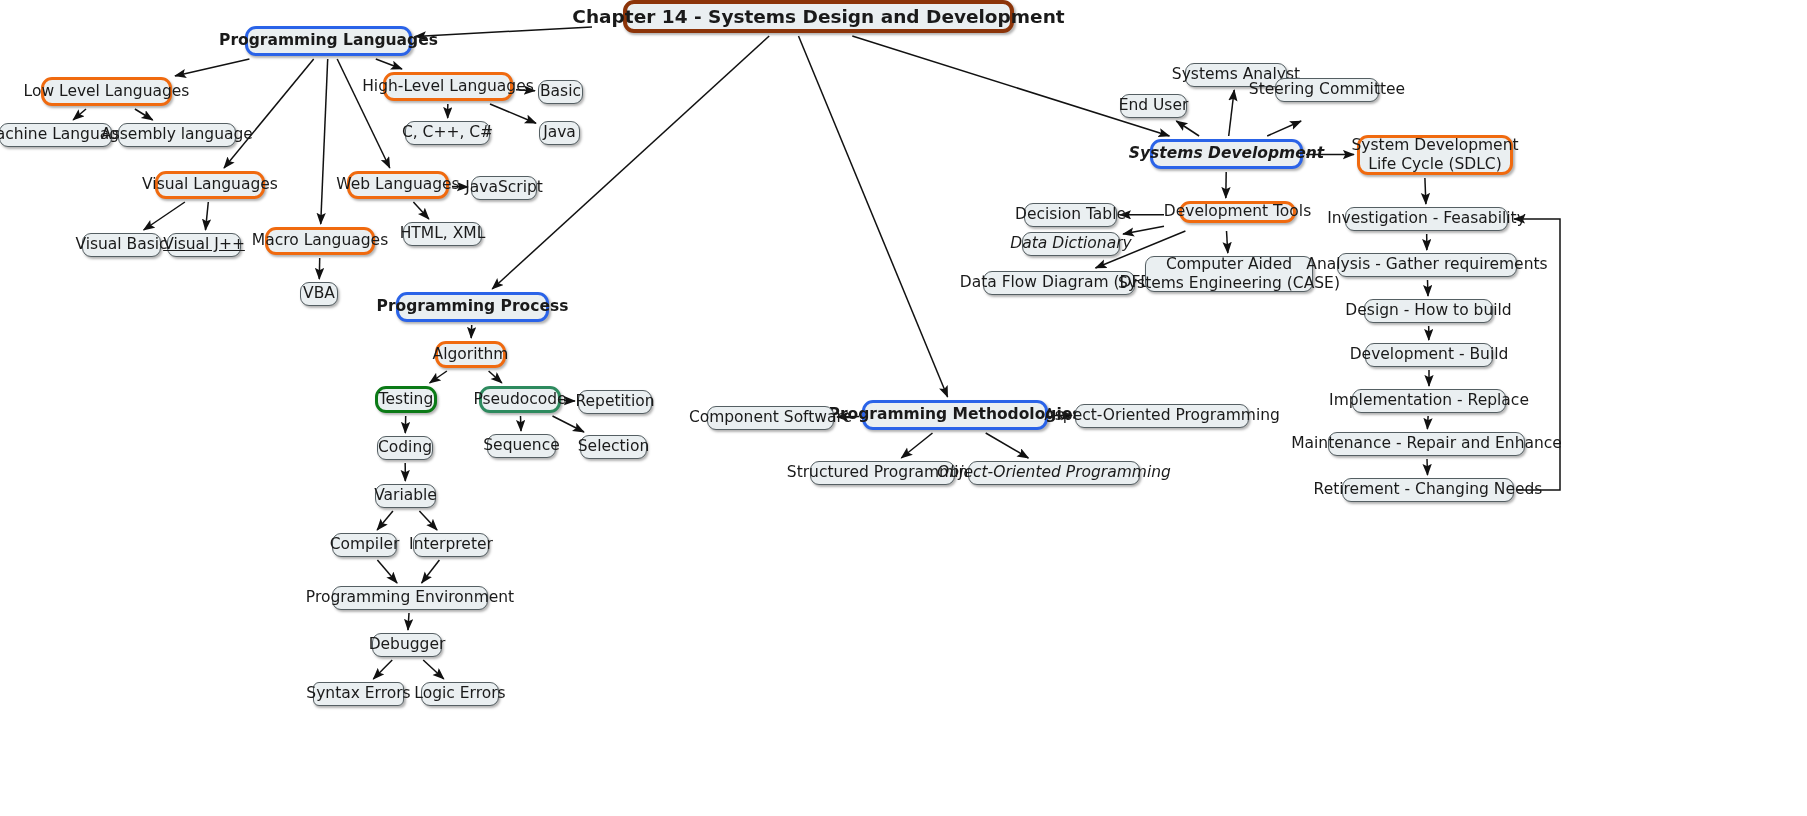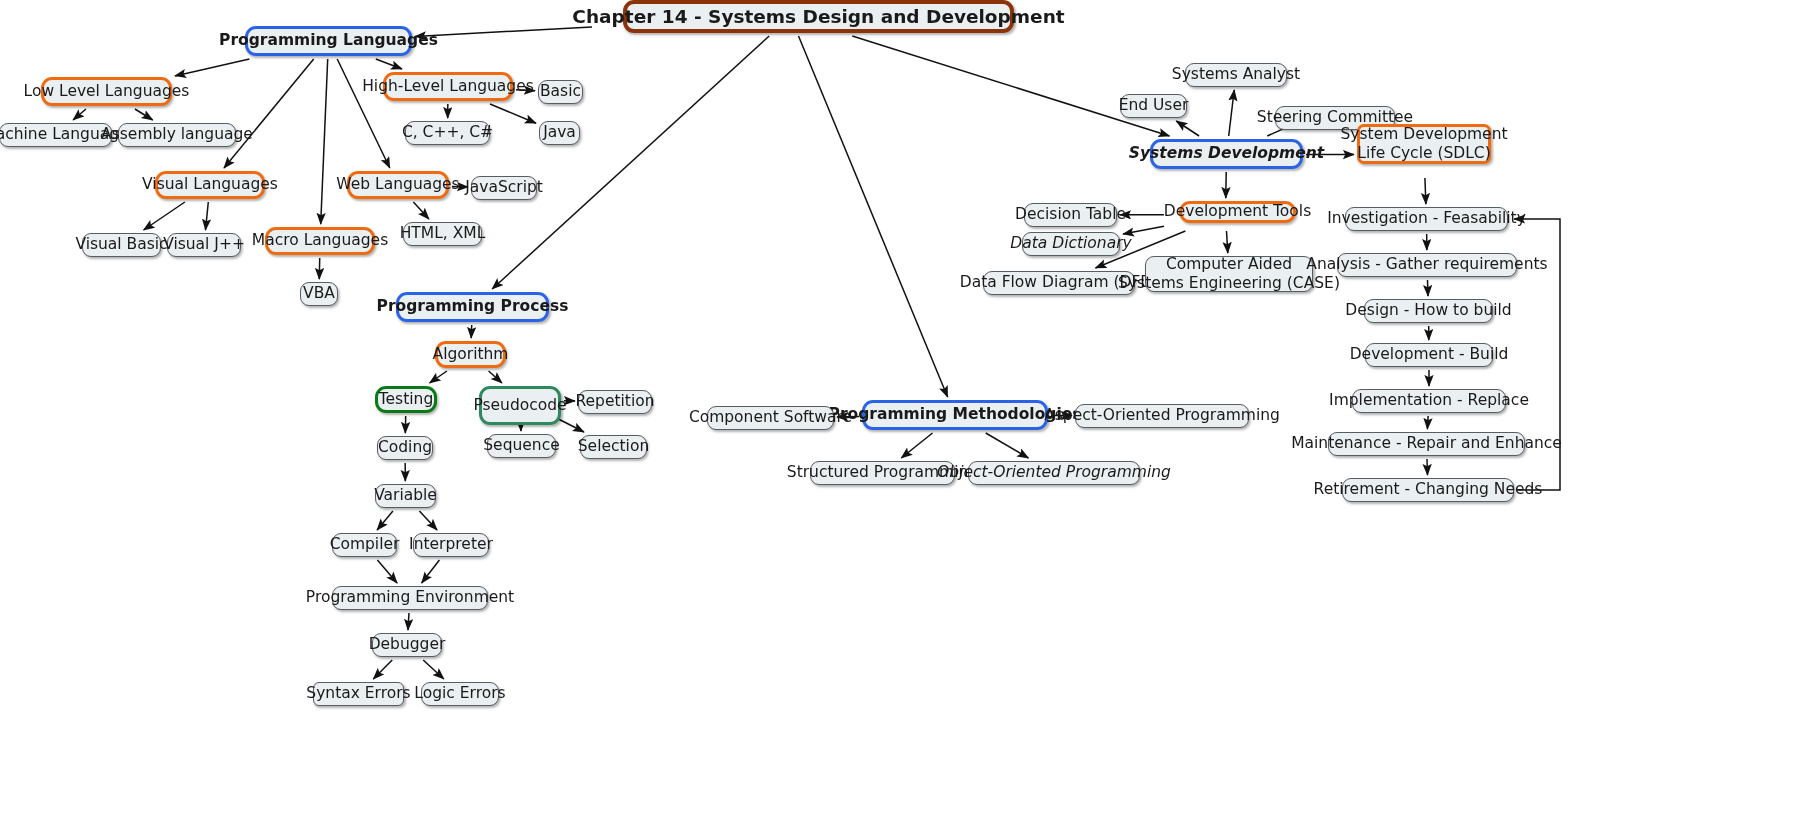--- a/index.html
+++ b/index.html
@@ -105,57 +105,57 @@
       <div class="node n-blue" style="left: 245px; top: 26px; width: 167px; height: 30px;">Programming Languages</div>
       <div class="node n-orange" style="left: 41px; top: 77px; width: 131px; height: 29px;">Low Level Languages</div>
       <div class="node n-plain" style="left: -1px; top: 123px; width: 113px; height: 24px;">Machine Language</div>
       <div class="node n-plain" style="left: 118px; top: 123px; width: 118px; height: 24px;">Assembly language</div>
       <div class="node n-orange" style="left: 383px; top: 72px; width: 130px; height: 29px;">High-Level Languages</div>
       <div class="node n-plain" style="left: 538px; top: 80px; width: 45px; height: 24px;">Basic</div>
       <div class="node n-plain" style="left: 405px; top: 121px; width: 85px; height: 24px;">C, C++, C#</div>
       <div class="node n-plain" style="left: 539px; top: 121px; width: 41px; height: 24px;">Java</div>
       <div class="node n-orange" style="left: 155px; top: 171px; width: 110px; height: 28px;">Visual Languages</div>
       <div class="node n-plain" style="left: 82px; top: 233px; width: 79px; height: 24px;">Visual Basic</div>
-      <div class="node n-plain" style="left: 167px; top: 233px; width: 74px; height: 24px;">Visual J++</div>
+      <div class="node n-plain" style="left: 167px; top: 233px; width: 74px; height: 24px; text-decoration: underline;">Visual J++</div>
       <div class="node n-orange" style="left: 265px; top: 227px; width: 110px; height: 28px;">Macro Languages</div>
       <div class="node n-plain" style="left: 300px; top: 282px; width: 38px; height: 24px;">VBA</div>
       <div class="node n-orange" style="left: 347px; top: 171px; width: 102px; height: 28px;">Web Languages</div>
       <div class="node n-plain" style="left: 471px; top: 176px; width: 66px; height: 24px;">JavaScript</div>
       <div class="node n-plain" style="left: 403px; top: 222px; width: 79px; height: 24px;">HTML, XML</div>
       <div class="node n-blue" style="left: 396px; top: 292px; width: 153px; height: 30px;">Programming Process</div>
       <div class="node n-orange" style="left: 435px; top: 341px; width: 71px; height: 27px;">Algorithm</div>
       <div class="node n-green" style="left: 375px; top: 386px; width: 62px; height: 27px;">Testing</div>
-      <div class="node n-teal" style="left: 479px; top: 386px; width: 82px; height: 39px;">Pseudocode</div>
+      <div class="node n-teal" style="left: 479px; top: 386px; width: 82px; height: 27px;">Pseudocode</div>
       <div class="node n-plain" style="left: 578px; top: 390px; width: 74px; height: 24px;">Repetition</div>
       <div class="node n-plain" style="left: 487px; top: 434px; width: 69px; height: 24px;">Sequence</div>
       <div class="node n-plain" style="left: 580px; top: 435px; width: 67px; height: 24px;">Selection</div>
       <div class="node n-plain" style="left: 377px; top: 436px; width: 56px; height: 24px;">Coding</div>
       <div class="node n-plain" style="left: 375px; top: 484px; width: 61px; height: 24px;">Variable</div>
       <div class="node n-plain" style="left: 332px; top: 533px; width: 65px; height: 24px;">Compiler</div>
       <div class="node n-plain" style="left: 413px; top: 533px; width: 76px; height: 24px;">Interpreter</div>
       <div class="node n-plain" style="left: 332px; top: 586px; width: 156px; height: 24px;">Programming Environment</div>
       <div class="node n-plain" style="left: 372px; top: 633px; width: 70px; height: 24px;">Debugger</div>
       <div class="node n-plain" style="left: 313px; top: 682px; width: 91px; height: 24px; border-radius: 6px;">Syntax Errors</div>
       <div class="node n-plain" style="left: 421px; top: 682px; width: 78px; height: 24px;">Logic Errors</div>
       <div class="node n-blue" style="left: 862px; top: 400px; width: 186px; height: 30px;">Programming Methodologies</div>
       <div class="node n-plain" style="left: 707px; top: 406px; width: 127px; height: 24px;">Component Software</div>
       <div class="node n-plain" style="left: 1075px; top: 404px; width: 174px; height: 24px;">Aspect-Oriented Programming</div>
       <div class="node n-plain" style="left: 810px; top: 461px; width: 145px; height: 24px;">Structured Programming</div>
       <div class="node n-plain" style="left: 968px; top: 461px; width: 172px; height: 24px; font-style: italic;">Object-Oriented Programming</div>
       <div class="node n-blue" style="left: 1150px; top: 139px; width: 153px; height: 30px; font-style: italic;">Systems Development</div>
       <div class="node n-plain" style="left: 1120px; top: 94px; width: 67px; height: 24px;">End User</div>
       <div class="node n-plain" style="left: 1185px; top: 63px; width: 102px; height: 24px;">Systems Analyst</div>
-      <div class="node n-plain" style="left: 1275px; top: 106px; width: 120px; height: 24px;">Steering Committee</div>
+      <div class="node n-plain" style="left: 1275px; top: 78px; width: 104px; height: 24px;">Steering Committee</div>
       <div class="node n-orange" style="left: 1167px; top: 201px; width: 117px; height: 22px; margin-left: 12px;">Development Tools</div>
       <div class="node n-plain" style="left: 1024px; top: 203px; width: 93px; height: 24px;">Decision Table</div>
       <div class="node n-plain" style="left: 1022px; top: 232px; width: 98px; height: 24px; font-style: italic;">Data Dictionary</div>
       <div class="node n-plain" style="left: 983px; top: 271px; width: 152px; height: 24px;">Data Flow Diagram (DFD)</div>
       <div class="node n-plain n-two" style="left: 1145px; top: 256px; width: 168px; height: 36px;">Computer Aided
 Systems Engineering (CASE)</div>
-      <div class="node n-orange n-two" style="left: 1357px; top: 124px; width: 134px; height: 40px; border-radius: 7px;">System Development
+      <div class="node n-orange n-two" style="left: 1357px; top: 135px; width: 156px; height: 40px;">System Development
 Life Cycle (SDLC)</div>
       <div class="node n-plain" style="left: 1345px; top: 207px; width: 163px; height: 24px;">Investigation - Feasability</div>
       <div class="node n-plain" style="left: 1337px; top: 253px; width: 180px; height: 24px;">Analysis - Gather requirements</div>
       <div class="node n-plain" style="left: 1364px; top: 299px; width: 129px; height: 24px;">Design - How to build</div>
       <div class="node n-plain" style="left: 1365px; top: 343px; width: 128px; height: 24px;">Development - Build</div>
       <div class="node n-plain" style="left: 1352px; top: 389px; width: 154px; height: 24px;">Implementation - Replace</div>
       <div class="node n-plain" style="left: 1328px; top: 432px; width: 197px; height: 24px;">Maintenance - Repair and Enhance</div>
       <div class="node n-plain" style="left: 1342px; top: 478px; width: 172px; height: 24px;">Retirement - Changing Needs</div>
     </div>
 </div>

